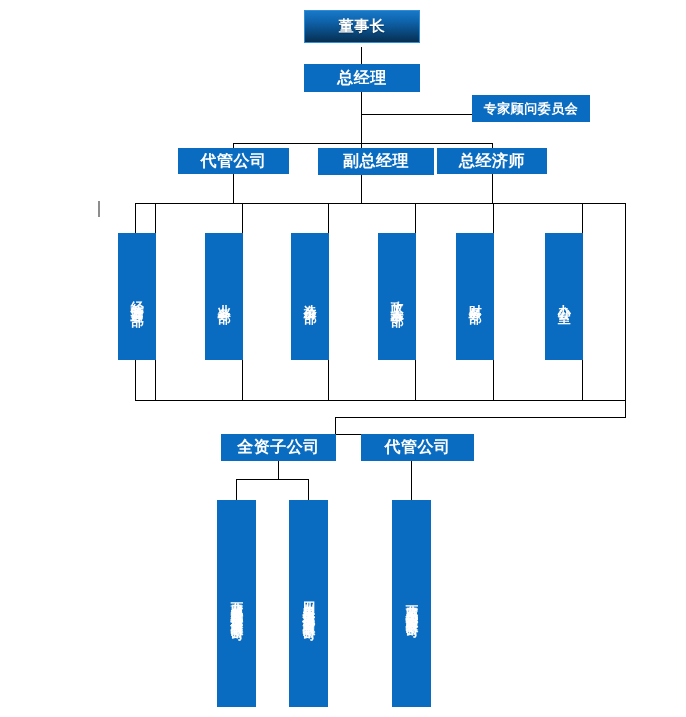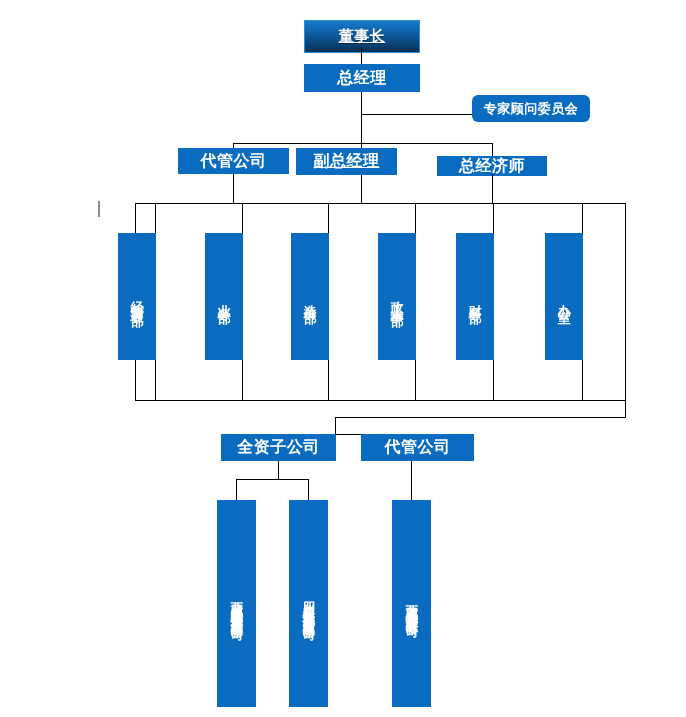--- a/index.html
+++ b/index.html
@@ -41,21 +41,20 @@
     font-weight:bold;
     text-shadow:0 1px 1px rgba(0,0,0,.35);
   }
   .node.horiz{
     font-size:16px;
     font-weight:bold;
   }
   .node.plain{
     font-size:14px;
     font-weight:normal;
-    border-radius:6px;
   }
   
   .node.vert{
     writing-mode:vertical-rl;
     text-orientation:upright;
     font-size:13px;
     font-weight:bold;
     letter-spacing:3px;
     align-items:center;
     justify-content:center;
@@ -64,40 +63,40 @@
   .node.vert.small{
     font-size:12.5px;
     letter-spacing:2px;
   }
 </style>
 </head>
 <body>
 
 <div id="chart">
 
-  <div class="node root" style="left:304px;top:20px;width:116px;height:33px;font-size:15px;text-decoration:underline;">董事长</div>
+  <div class="node root" style="left:304px;top:10px;width:116px;height:33px;font-size:15px;">董事长</div>
 
   <div class="ln v" style="left:361px;top:47px;height:17px;"></div>
 
   <div class="node horiz" style="left:304px;top:64px;width:116px;height:28px;">总经理</div>
 
   <div class="ln v" style="left:361px;top:92px;height:51px;"></div>
 
   <div class="ln h" style="left:361px;top:114px;width:111px;"></div>
 
   <div class="node plain" style="left:472px;top:95px;width:118px;height:27px;font-size:13px;font-weight:bold;">专家顾问委员会</div>
 
   <div class="ln h" style="left:233px;top:143px;width:259px;"></div>
   <div class="ln v" style="left:233px;top:143px;height:23px;"></div>
   <div class="ln v" style="left:361px;top:143px;height:23px;"></div>
   <div class="ln v" style="left:492px;top:143px;height:23px;"></div>
 
   <div class="node horiz" style="left:178px;top:148px;width:111px;height:26px;">代管公司</div>
-  <div class="node horiz" style="left:296px;top:148px;width:101px;height:27px;text-decoration:underline;">副总经理</div>
-  <div class="node horiz" style="left:437px;top:148px;width:110px;height:20px;margin-top:8px;">总经济师</div>
+  <div class="node horiz" style="left:318px;top:148px;width:116px;height:27px;">副总经理</div>
+  <div class="node horiz" style="left:437px;top:148px;width:110px;height:26px;">总经济师</div>
 
   <div class="ln v" style="left:233px;top:174px;height:29px;"></div>
   <div class="ln v" style="left:361px;top:175px;height:28px;"></div>
   <div class="ln v" style="left:492px;top:174px;height:29px;"></div>
 
   <div class="ln-gray" style="left:98px;top:201px;height:16px;"></div>
 
   <div class="ln h" style="left:135px;top:203px;width:491px;"></div>
 
   <div class="ln h" style="left:135px;top:400px;width:491px;"></div>

